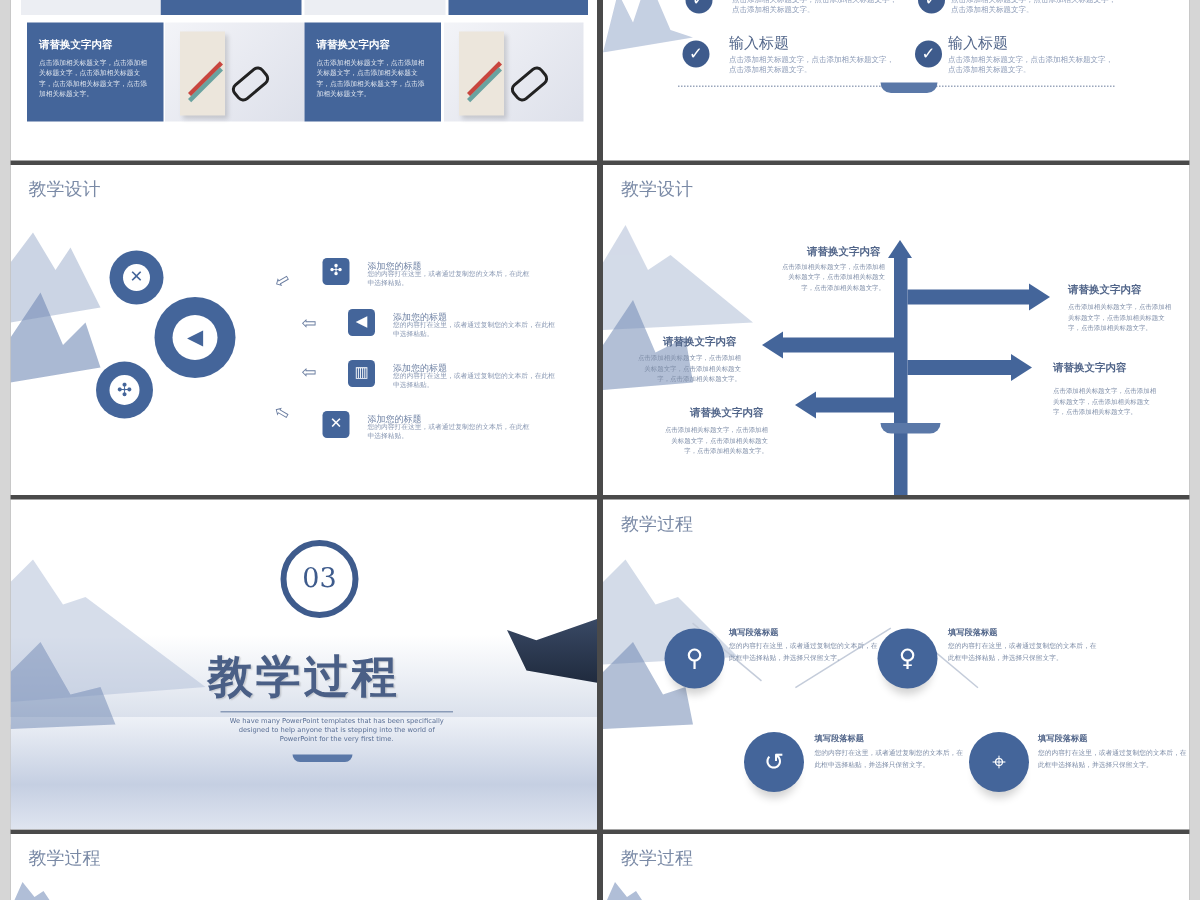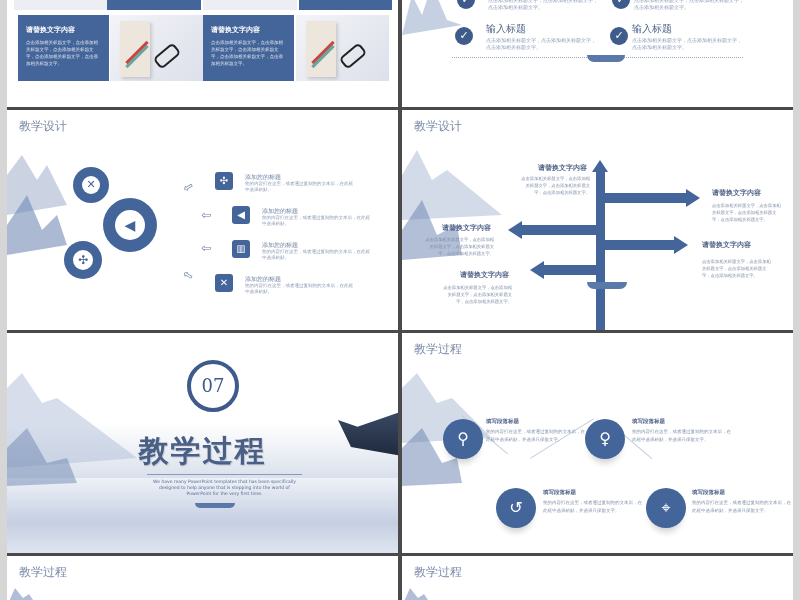--- a/index.html
+++ b/index.html
@@ -199,21 +199,21 @@
   </div>
 
   <div class="slide s5">
     <div class="haze"></div>
     <div class="lake"></div>
     <svg class="mtn" style="top:25px;width:140px;" viewBox="0 0 140 130">
       <path d="M0 30 L15 15 L35 45 L50 40 L130 100 L0 110Z" fill="#b5c2da" opacity=".65"></path>
       <path d="M0 90 L20 70 L40 105 L60 100 L70 125 L0 128Z" fill="#5a76a8" opacity=".5"></path>
     </svg>
     <div class="roof"></div>
-    <div class="ring">07</div>
+    <div class="ring">03</div>
     <div class="big-title">教学过程</div>
     <div class="underline"></div>
     <div class="subtxt">We have many PowerPoint templates that has been specifically designed to help anyone that is stepping into the world of PowerPoint for the very first time.</div>
     <div class="boat" style="left:188px;top:170px;width:40px;height:5px;"></div>
   </div>
 
   <div class="slide s6">
     <div class="slide-title">教学过程</div>
     <svg class="mtn" style="top:25px;" viewBox="0 0 120 130">
       <path d="M0 30 L15 15 L35 45 L50 40 L90 80 L0 85Z" fill="#a8b7d2" opacity=".6"></path>

